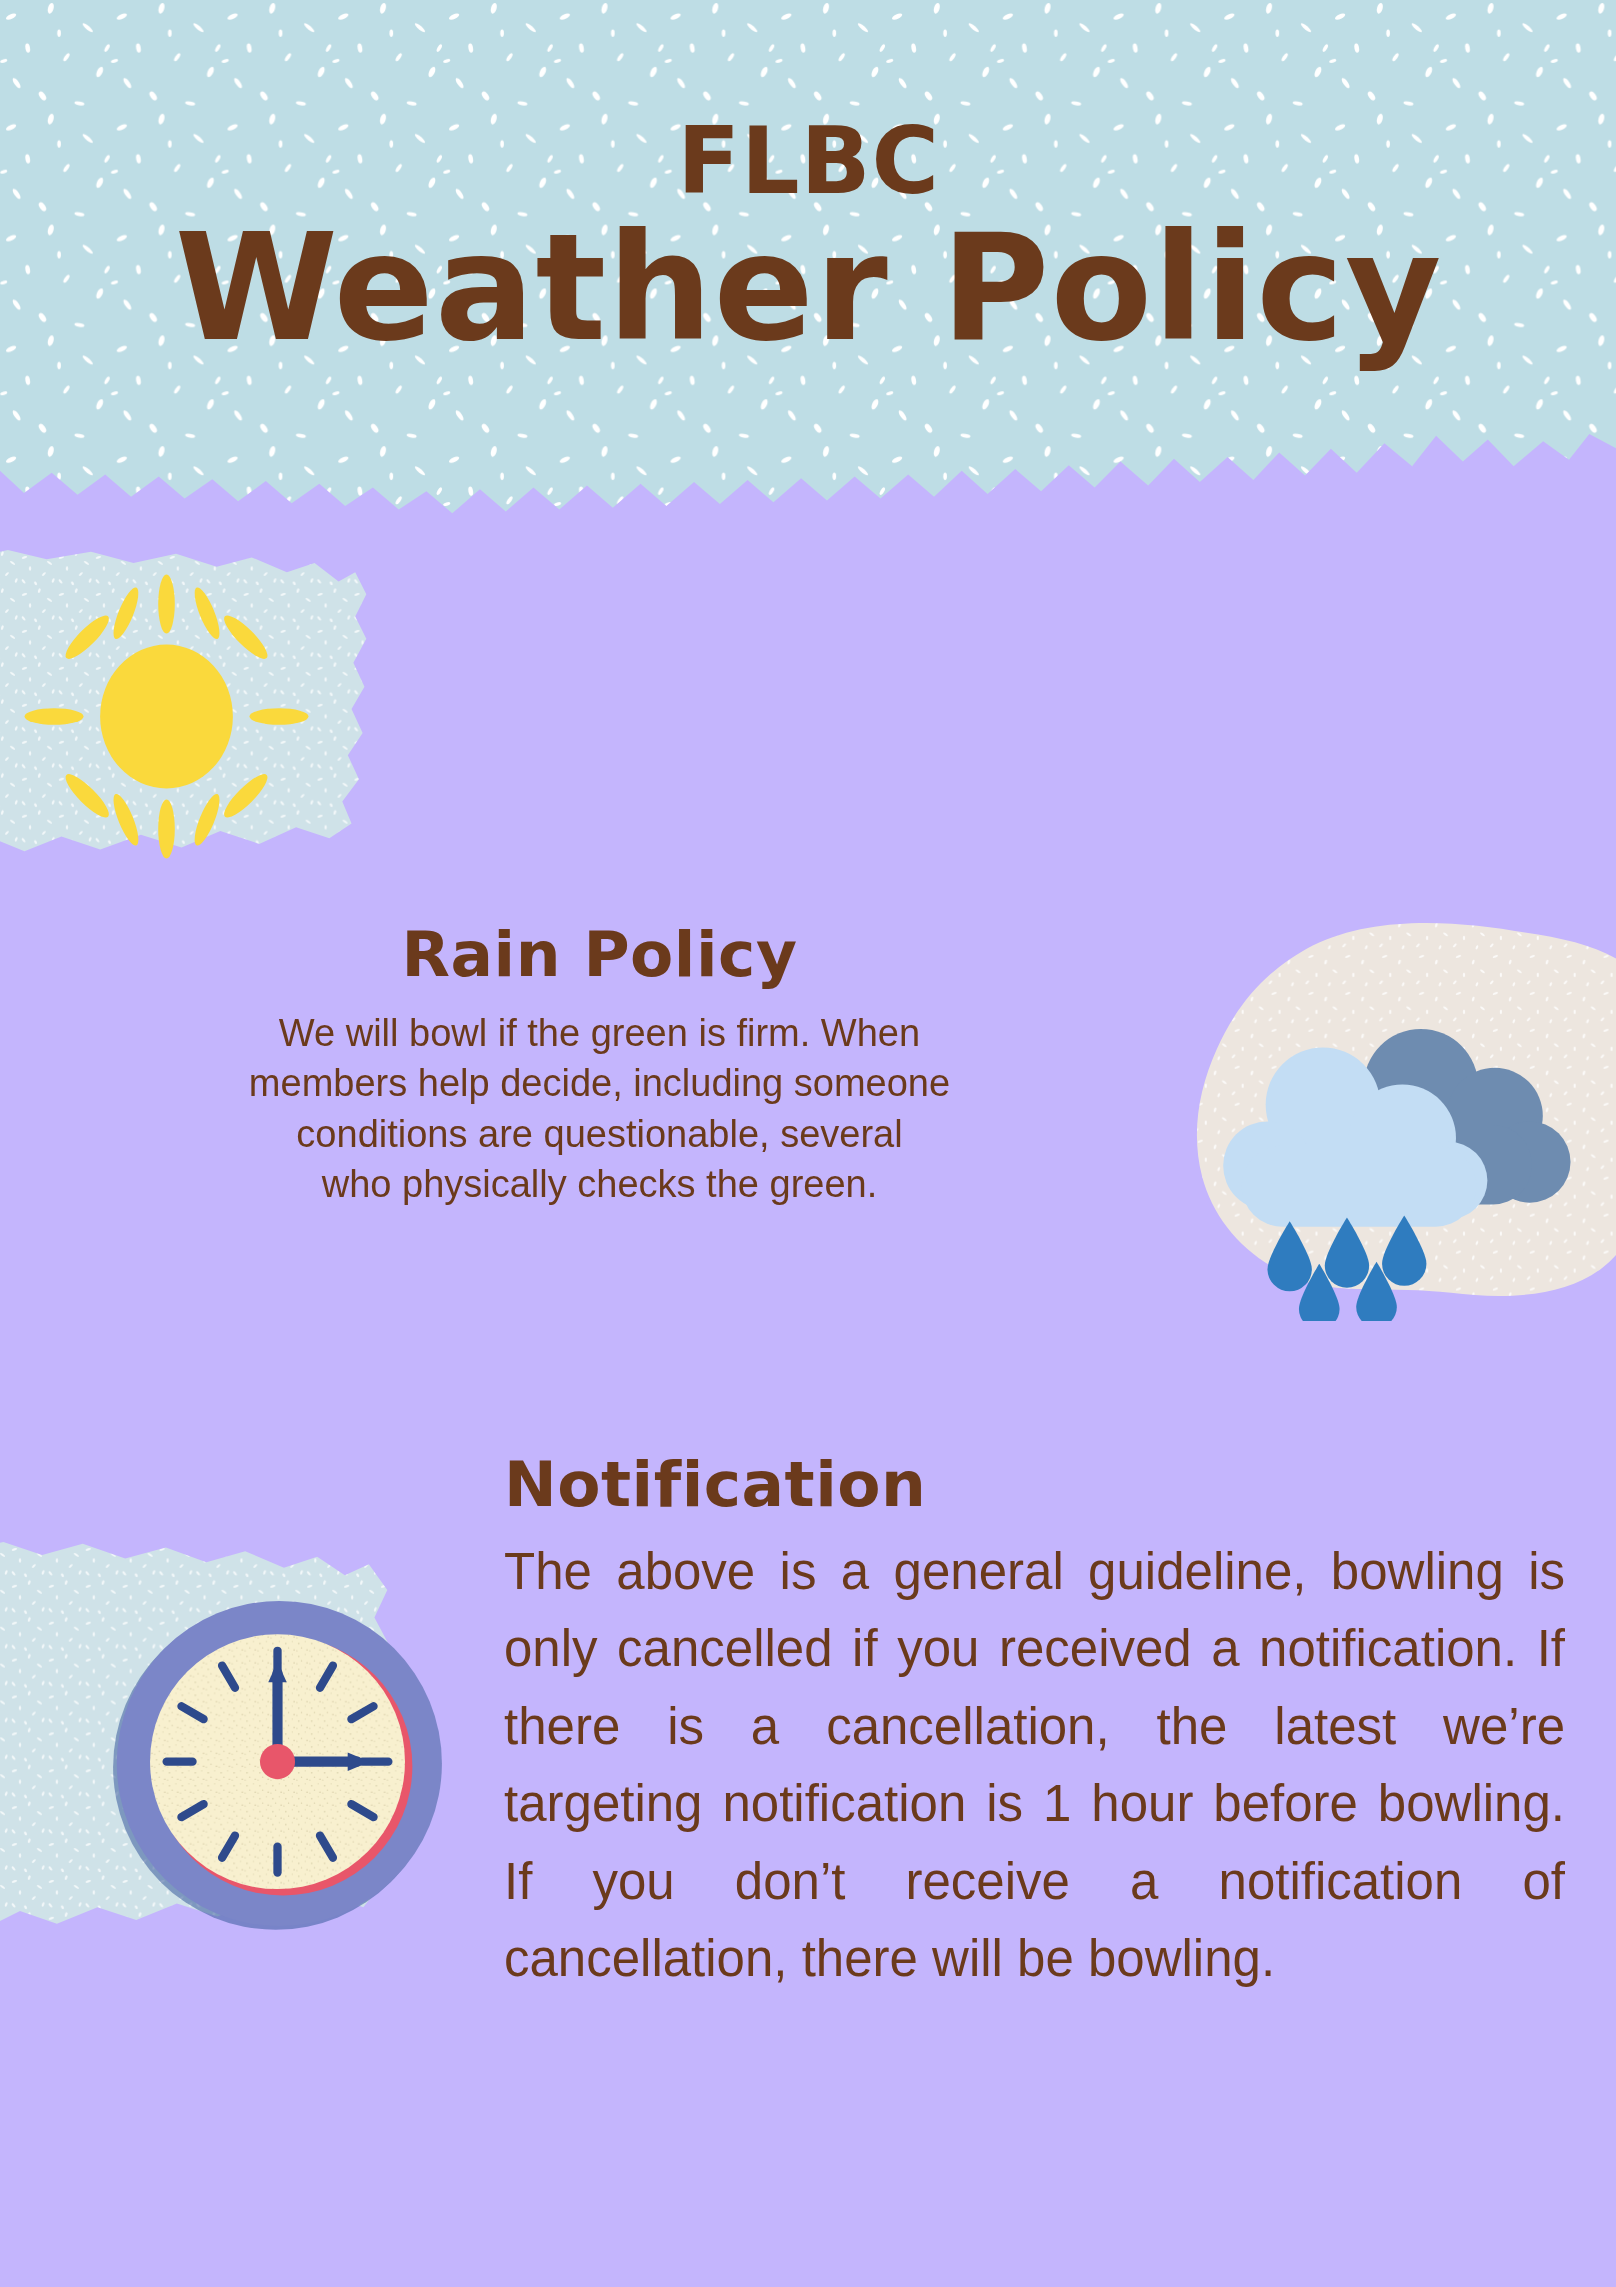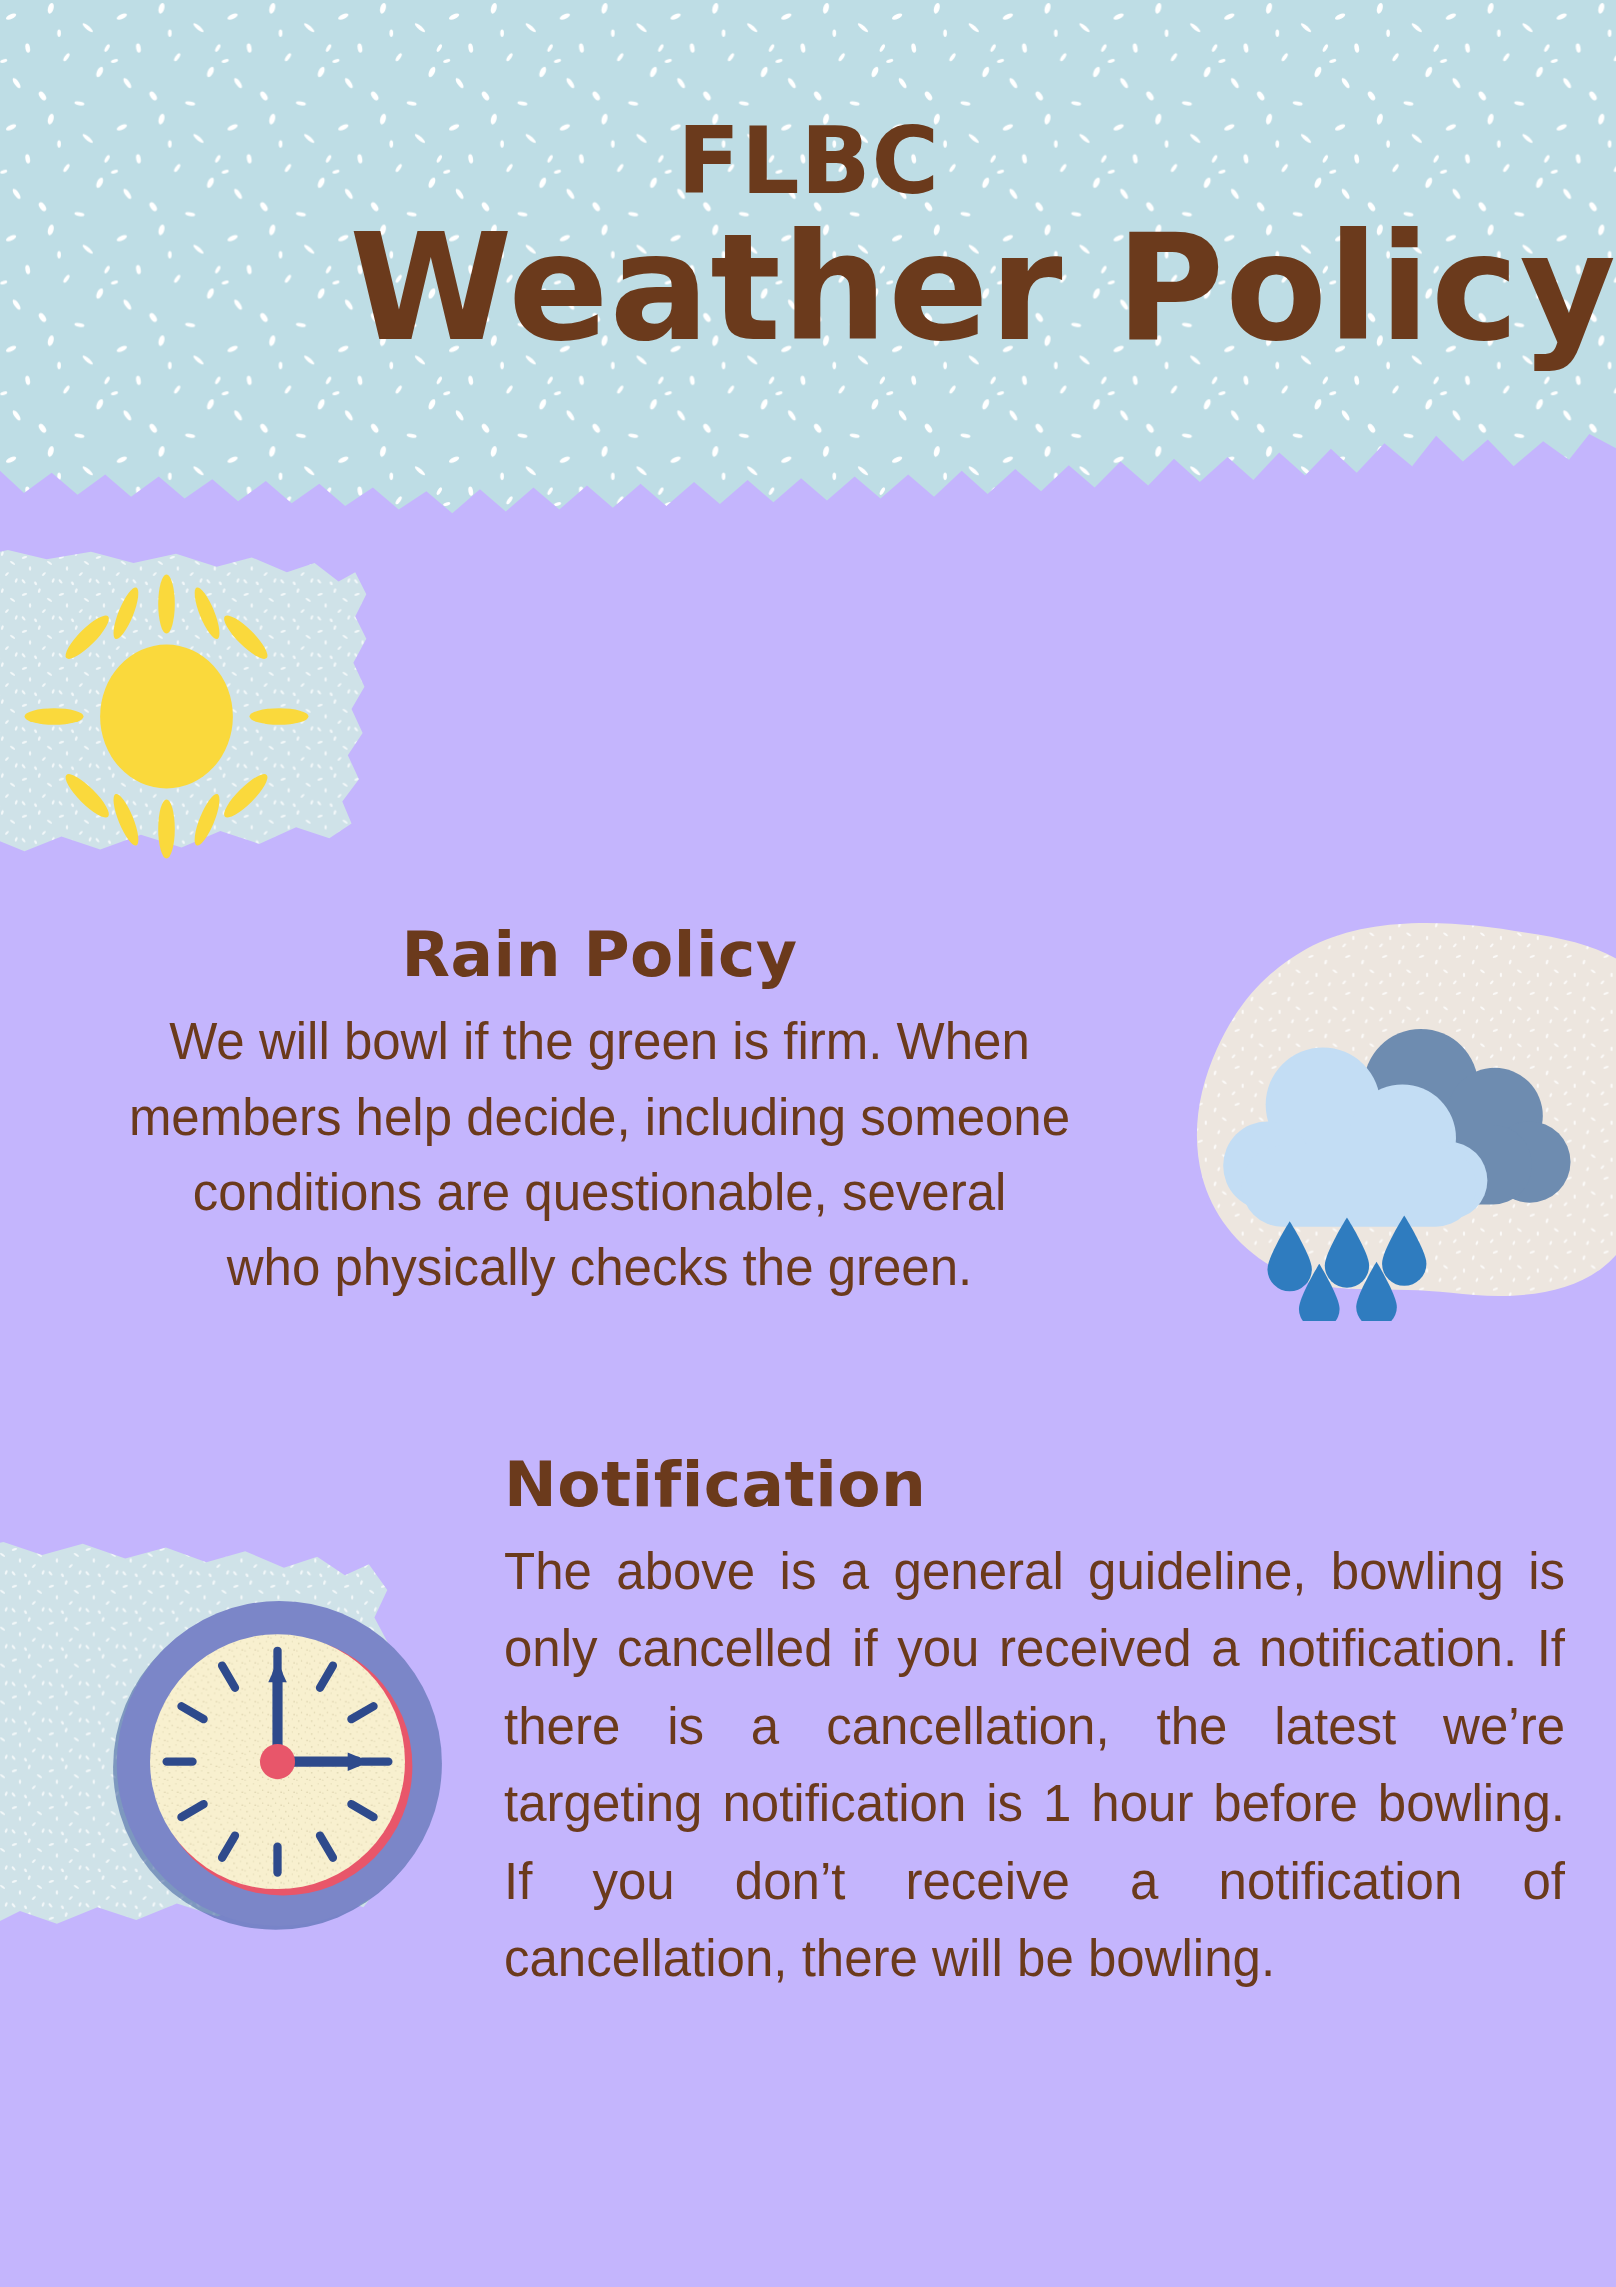--- a/index.html
+++ b/index.html
@@ -56,21 +56,20 @@
   }
   .title-big {
     margin: 0;
     padding-top: 13px;
     font-family: "DejaVu Sans", sans-serif;
     font-weight: bold;
     font-size: 148px;
     line-height: 0.95;
     letter-spacing: 0.9px;
     color: #6B3A1C;
-    text-align: right;
   }
 
   
   .heading {
     font-family: "DejaVu Sans", sans-serif;
     font-weight: bold;
     font-size: 63px;
     line-height: 1.0;
     color: #6B3A1C;
     letter-spacing: 0.5px;
@@ -143,21 +142,21 @@
   }
   .rain-text {
     position: absolute;
     left: 55px;
     top: 9.2px;
     width: 1089px;
     text-align: center;
     z-index: 3;
   }
   .rain-text .heading { margin-bottom: 22px; }
-  .rain-text .body-line { margin: 8px; font-size: 51px; line-height: 1.32; }
+  .rain-text .body-line { margin: 0; font-size: 38px; line-height: 1.32; }
 
   
   .notify-section {
     position: absolute;
     left: 0;
     top: 1440px;
     width: 1617px;
     height: 729px;
   }
   .notify-patch {

